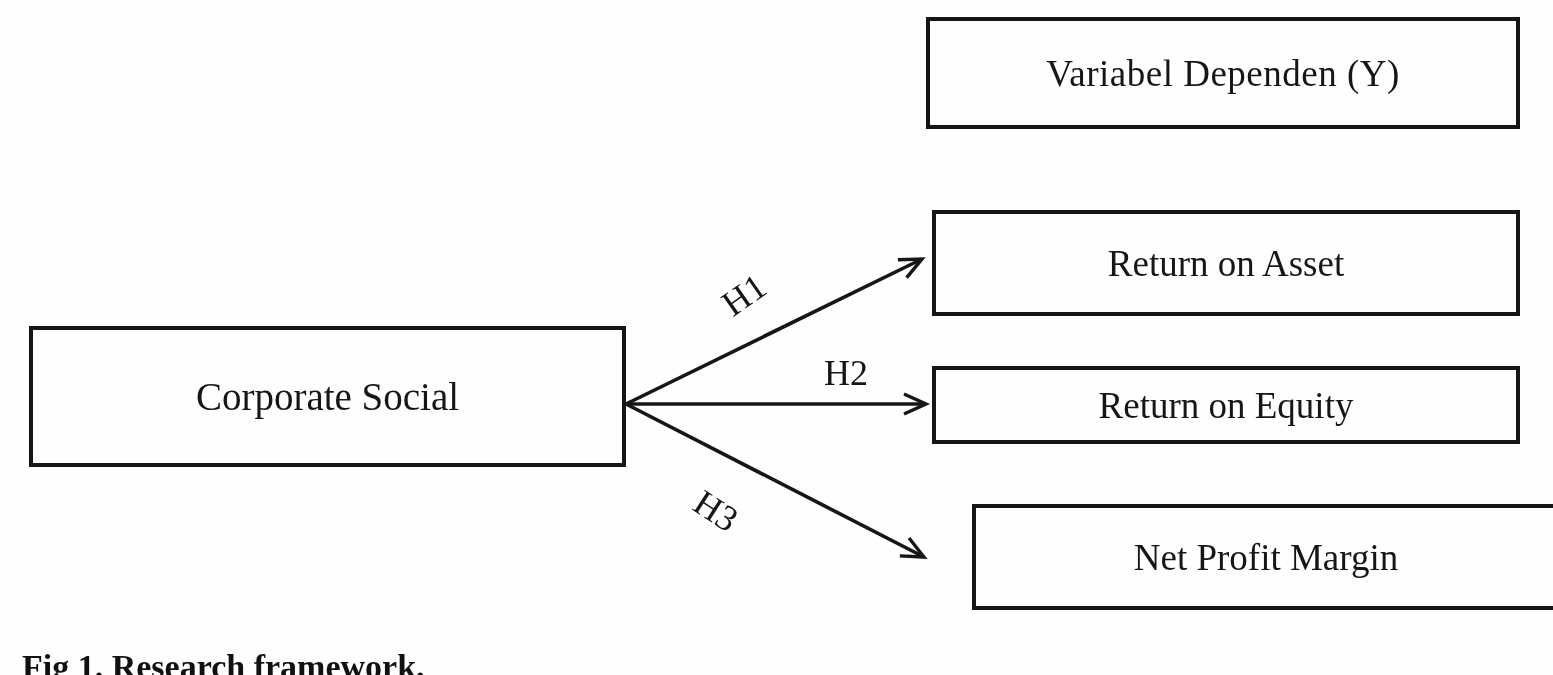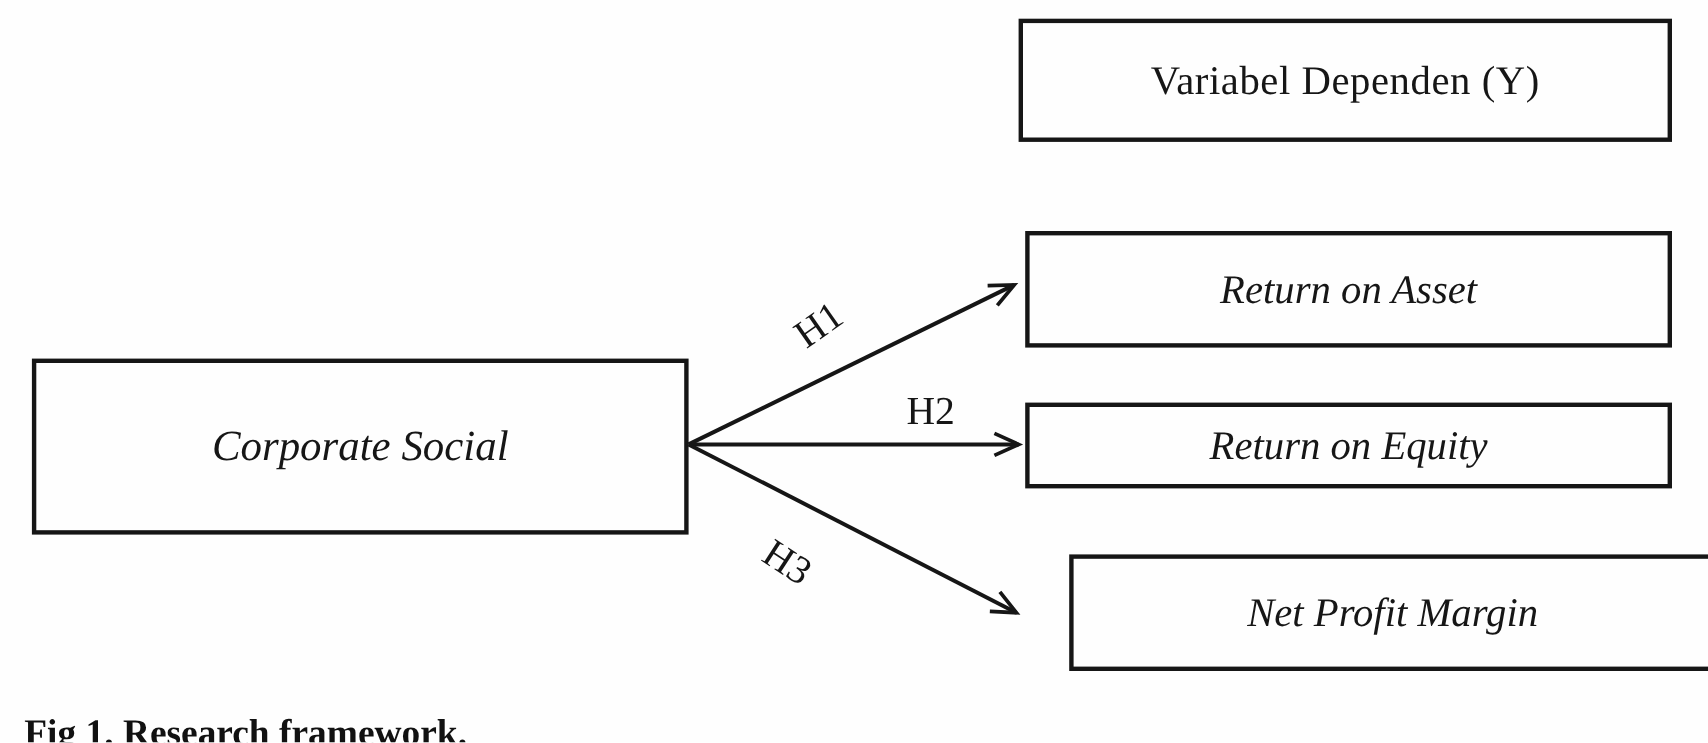--- a/index.html
+++ b/index.html
@@ -26,26 +26,25 @@
     justify-content: center;
     text-align: center;
   }
   .header-box {
     font-size: 37px;
     font-style: normal;
     letter-spacing: 0.5px;
   }
   .var-box {
     font-size: 37px;
-    font-style: italic;
     text-align: center;
   }
   #box-independent-header { left: 30px;  top: 15px;  width: 597px; height: 112px; }
   #box-dependent-header   { left: 926px; top: 17px;  width: 594px; height: 112px; }
-  #box-csr                { left: 29px;  top: 326px; width: 597px; height: 160px; font-size: 39px; line-height: 1.62; }
+  #box-csr                { left: 29px;  top: 326px; width: 597px; height: 141px; font-size: 39px; line-height: 1.62; }
   #box-roa                { left: 932px; top: 210px; width: 588px; height: 106px; }
   #box-roe                { left: 932px; top: 366px; width: 588px; height: 78px; }
   #box-npm                { left: 932px; top: 504px; width: 588px; height: 106px; margin-left: 40px; }
   .csr-lines { display: block; }
   .csr-lines span { display: block; }
   #arrow-layer {
     position: absolute;
     left: 0; top: 0;
     width: 1553px;
     height: 675px;

